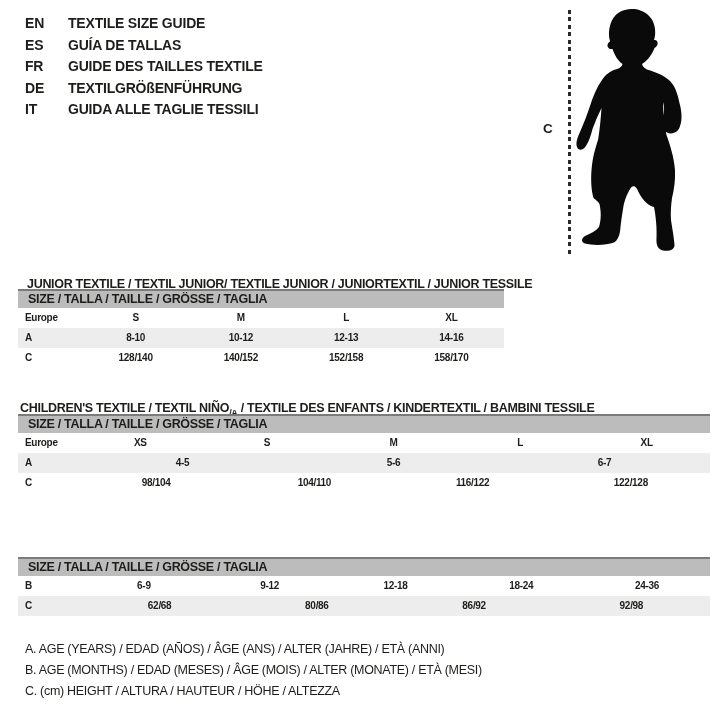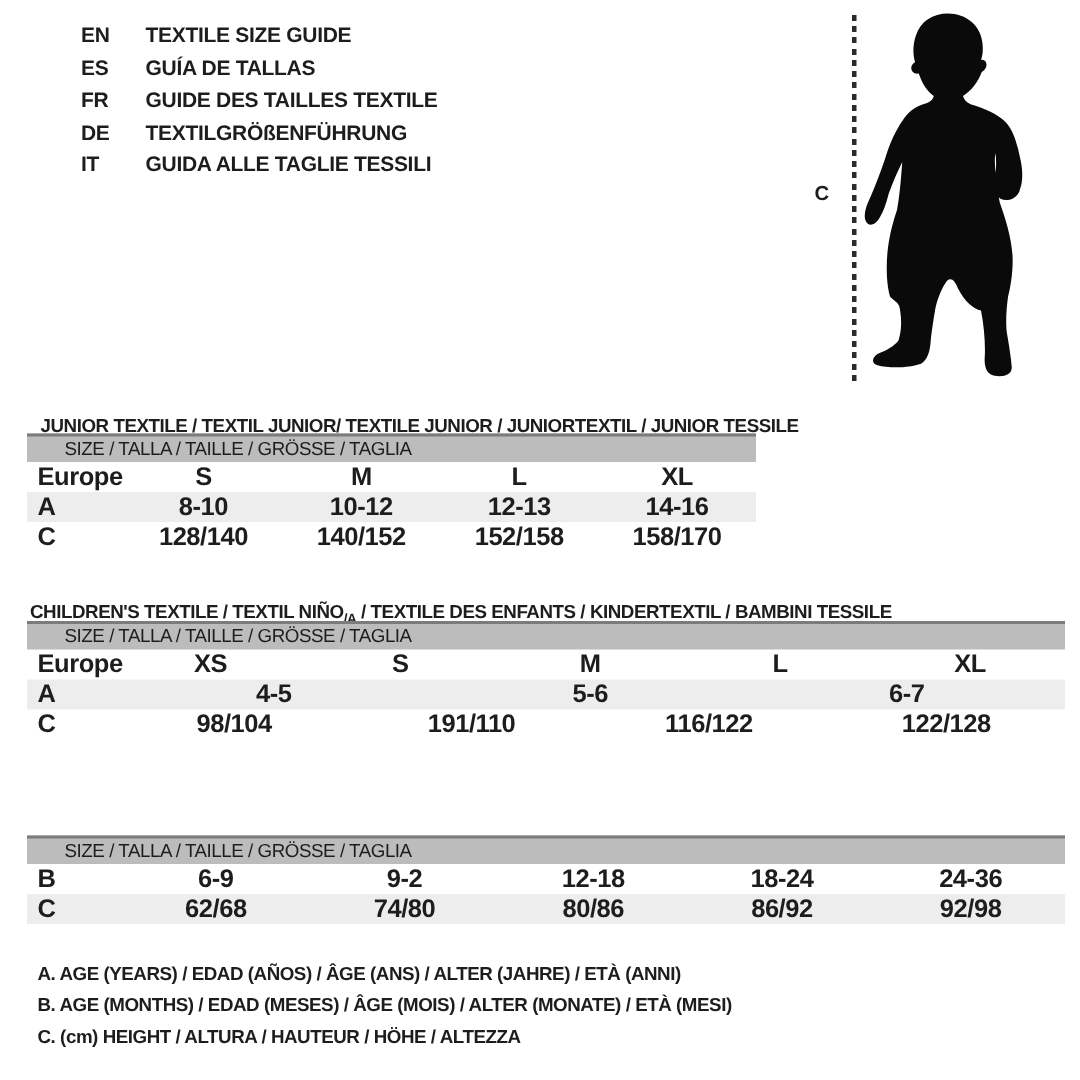--- a/index.html
+++ b/index.html
@@ -4,53 +4,53 @@
 <style>
   html,body{margin:0;padding:0;background:#fff;}
   .stage{
     position:relative;width:720px;height:720px;background:#ffffff;overflow:hidden;
     font-family:"Liberation Sans", sans-serif;color:#1d1d1b;
     -webkit-font-smoothing:antialiased;
   }
   
   .lang-list{position:absolute;left:25px;top:13px;}
   .lang-row{display:flex;height:21.5px;line-height:21.5px;font-size:14px;font-weight:700;letter-spacing:-0.2px;}
-  .lang-code{width:43px;margin-left:29px;}
+  .lang-code{width:43px;}
   
   .measure-label{position:absolute;left:543px;top:121px;font-size:13.5px;font-weight:700;}
   .measure-line{
     position:absolute;left:568px;top:10px;width:3px;height:244px;
     background:repeating-linear-gradient(to bottom,#2b2b2b 0 4px,transparent 4px 7.5px);
   }
   .silhouette{position:absolute;left:570px;top:5px;}
   
   .sec-title{position:absolute;font-size:12.5px;font-weight:700;letter-spacing:-0.3px;white-space:nowrap;margin-top:16px;}
   .t1-title{left:27px;top:261px;}
   .t2-title{left:20px;top:385px;}
   .t3-title{left:20px;top:508px;line-height:21.5px;}
   .sub{font-size:9px;vertical-align:sub;}
   
   .size-table{position:absolute;left:18px;}
   .t1{top:289px;width:486px;}
   .t2{top:414px;width:692px;}
   .t3{top:557px;width:692px;}
   .thead{
     height:17px;line-height:17px;background:#bcbcbc;border-top:2px solid #7b7b7b;
-    padding-left:25px;font-size:12.5px;font-weight:400;letter-spacing:-0.3px;
+    padding-left:10px;font-size:12.5px;font-weight:700;letter-spacing:-0.3px;
   }
-  .trow{display:flex;height:20px;line-height:20px;font-size:17px;font-weight:700;letter-spacing:-0.3px;}
+  .trow{display:flex;height:20px;line-height:20px;font-size:10px;font-weight:700;letter-spacing:-0.3px;}
   .row-alt{background:#ededed;}
   .lbl{padding-left:7px;text-align:left;}
   .t1 .lbl{width:58px;}
   .t2 .lbl{width:52px;}
   .t3 .lbl{width:56px;}
   .val{flex:1;text-align:center;}
   
   .notes{position:absolute;left:25px;top:639px;}
-  .note-line{height:21px;line-height:21px;font-size:12.5px;font-weight:700;letter-spacing:-0.3px;white-space:nowrap;}
+  .note-line{height:21px;line-height:21px;font-size:12.5px;font-weight:400;letter-spacing:-0.3px;white-space:nowrap;}
 </style>
 </head>
 <body>
 
 <div class="stage">
 
   <div class="lang-list">
     <div class="lang-row">
       <span class="lang-code">EN</span>
       <span class="lang-label">TEXTILE SIZE GUIDE</span>
@@ -165,40 +165,39 @@
     </div>
     <div class="trow row-alt">
       <span class="lbl">A</span>
       <span class="val">4-5</span>
       <span class="val">5-6</span>
       <span class="val">6-7</span>
     </div>
     <div class="trow">
       <span class="lbl">C</span>
       <span class="val">98/104</span>
-      <span class="val">191/110</span>
+      <span class="val">104/110</span>
       <span class="val">116/122</span>
       <span class="val">122/128</span>
     </div>
   </div>
 
   <div class="size-table t3">
     <div class="thead">SIZE / TALLA / TAILLE / GRÖSSE / TAGLIA</div>
     <div class="trow">
       <span class="lbl">B</span>
       <span class="val">6-9</span>
-      <span class="val">9-2</span>
+      <span class="val">9-12</span>
       <span class="val">12-18</span>
       <span class="val">18-24</span>
       <span class="val">24-36</span>
     </div>
     <div class="trow row-alt">
       <span class="lbl">C</span>
       <span class="val">62/68</span>
-      <span class="val">74/80</span>
       <span class="val">80/86</span>
       <span class="val">86/92</span>
       <span class="val">92/98</span>
     </div>
   </div>
 
   <div class="notes">
     <div class="note-line">A. AGE (YEARS) / EDAD (AÑOS) / ÂGE (ANS) / ALTER (JAHRE) / ETÀ (ANNI)</div>
     <div class="note-line">B. AGE (MONTHS) / EDAD (MESES) / ÂGE (MOIS) / ALTER (MONATE) / ETÀ (MESI)</div>
     <div class="note-line">C. (cm) HEIGHT / ALTURA / HAUTEUR / HÖHE / ALTEZZA</div>

